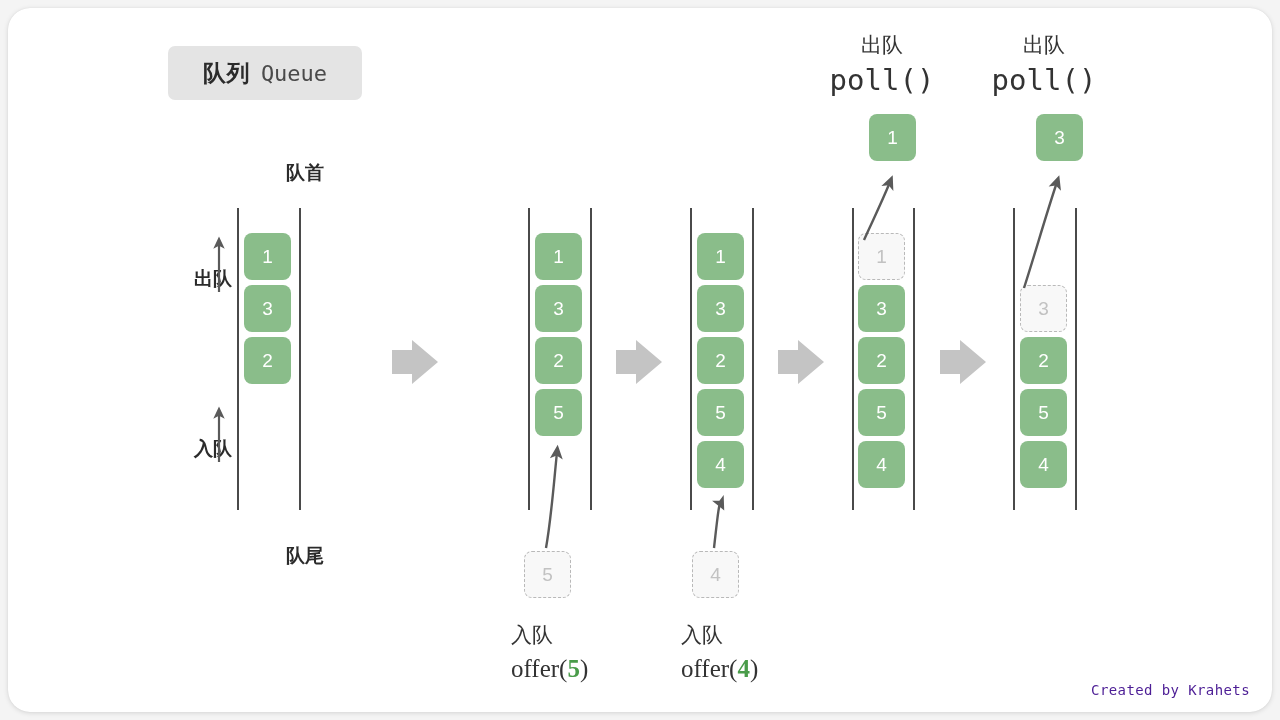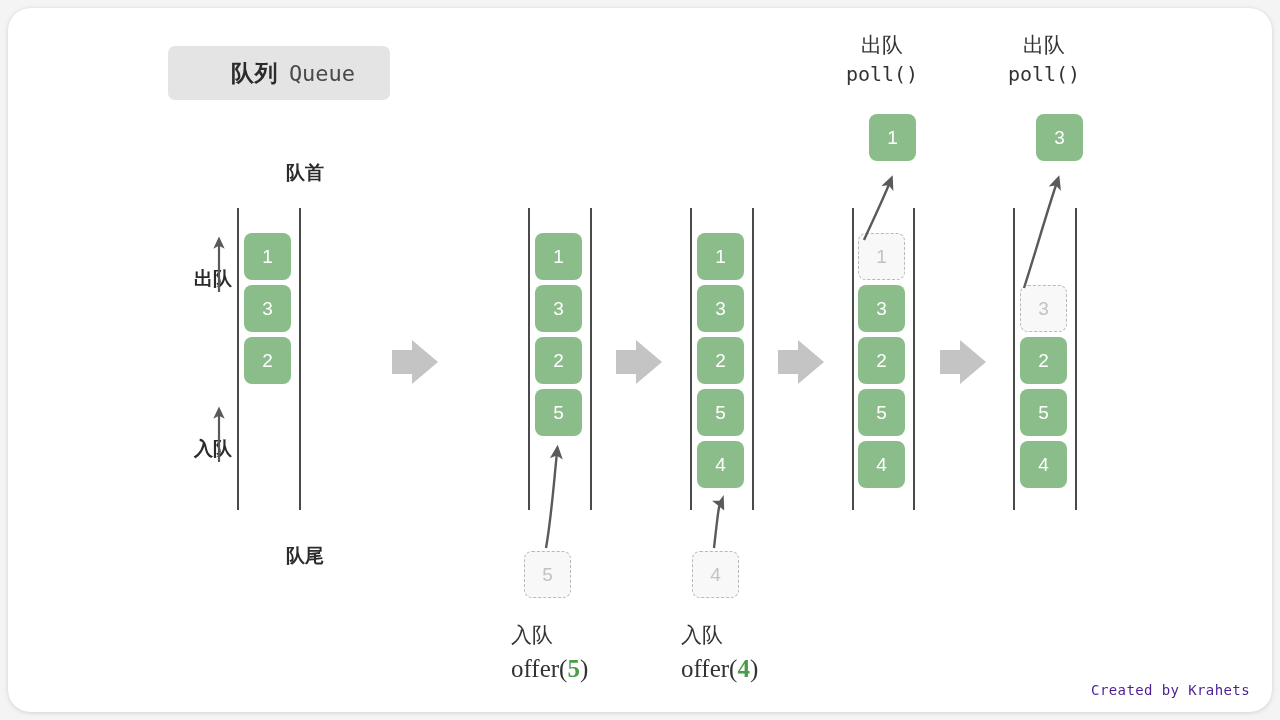--- a/index.html
+++ b/index.html
@@ -36,21 +36,20 @@
     left: 168px;
     top: 46px;
     width: 194px;
     height: 54px;
     background: #e4e4e4;
     border-radius: 7px;
     display: flex;
     align-items: center;
     justify-content: center;
     gap: 11px;
-    padding-left: 28px;
   }
   .title-cn {
     font-size: 23px;
     font-weight: bold;
     color: #2b2b2b;
     letter-spacing: 0.5px;
   }
   .title-en {
     font-family: "DejaVu Sans Mono", "Liberation Mono", monospace;
     font-size: 22px;
@@ -72,21 +71,21 @@
     white-space: nowrap;
     line-height: 1.42;
   }
   .col-head .cn {
     font-size: 21px;
     color: #333333;
     display: block;
   }
   .col-head .code {
     font-family: "DejaVu Sans Mono", "Liberation Mono", monospace;
-    font-size: 20px;
+    font-size: 29px;
     color: #333333;
     display: block;
   }
   .col-foot {
     position: absolute;
     text-align: left;
     white-space: nowrap;
     line-height: 1.46;
   }
   .col-foot .cn {

